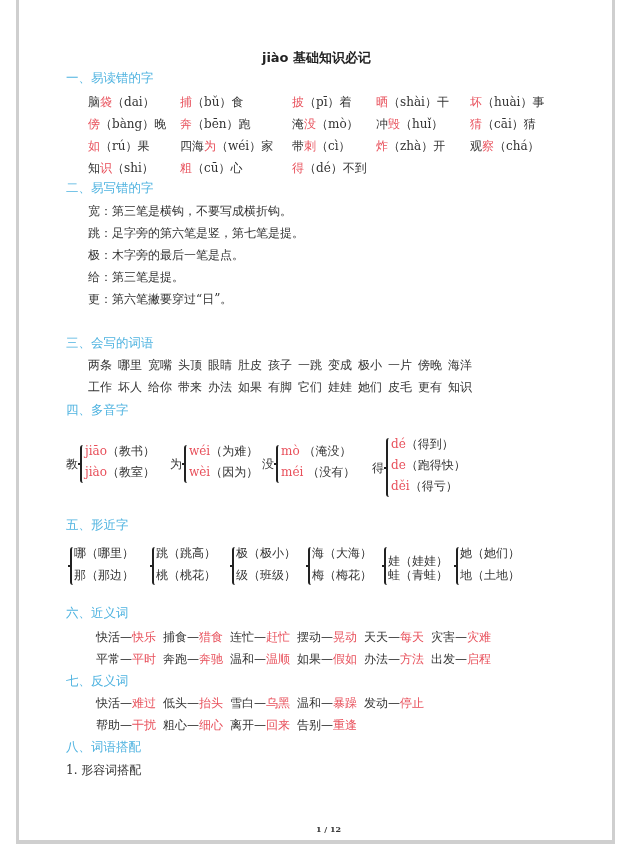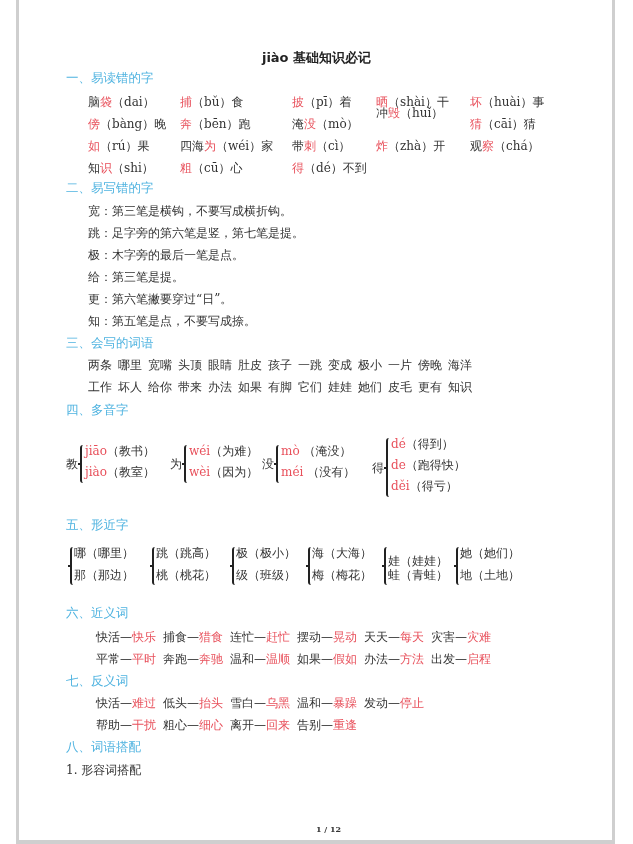--- a/index.html
+++ b/index.html
@@ -60,39 +60,38 @@
   <div class="h" style="top:70px">一、易读错的字</div>
   <div id="s1">
       <div class="cell row" style="left:88px; top:94px;"><span>脑</span><span class="red">袋</span><span>（dai）</span></div>
       <div class="cell row" style="left:180px; top:94px;"><span class="red">捕</span><span>（bǔ）</span><span>食</span></div>
       <div class="cell row" style="left:292px; top:94px;"><span class="red">披</span><span>（pī）</span><span>着</span></div>
       <div class="cell row" style="left:376px; top:94px;"><span class="red">晒</span><span>（shài）</span><span>干</span></div>
       <div class="cell row" style="left:470px; top:94px;"><span class="red">坏</span><span>（huài）</span><span>事</span></div>
       <div class="cell row" style="left:88px; top:116px;"><span class="red">傍</span><span>（bàng）</span><span>晚</span></div>
       <div class="cell row" style="left:180px; top:116px;"><span class="red">奔</span><span>（bēn）</span><span>跑</span></div>
       <div class="cell row" style="left:292px; top:116px;"><span>淹</span><span class="red">没</span><span>（mò）</span></div>
-      <div class="cell row" style="left:376px; top:105px;"><span>冲</span><span class="red">毁</span><span>（huǐ）</span></div>
+      <div class="cell row" style="left:376px; top:116px;"><span>冲</span><span class="red">毁</span><span>（huǐ）</span></div>
       <div class="cell row" style="left:470px; top:116px;"><span class="red">猜</span><span>（cāi）</span><span>猜</span></div>
       <div class="cell row" style="left:88px; top:138px;"><span class="red">如</span><span>（rú）</span><span>果</span></div>
       <div class="cell row" style="left:180px; top:138px;"><span>四海</span><span class="red">为</span><span>（wéi）</span><span>家</span></div>
       <div class="cell row" style="left:292px; top:138px;"><span>带</span><span class="red">刺</span><span>（cì）</span></div>
       <div class="cell row" style="left:376px; top:138px;"><span class="red">炸</span><span>（zhà）</span><span>开</span></div>
       <div class="cell row" style="left:470px; top:138px;"><span>观</span><span class="red">察</span><span>（chá）</span></div>
       <div class="cell row" style="left:88px; top:160px;"><span>知</span><span class="red">识</span><span>（shi）</span></div>
       <div class="cell row" style="left:180px; top:160px;"><span class="red">粗</span><span>（cū）</span><span>心</span></div>
       <div class="cell row" style="left:292px; top:160px;"><span class="red">得</span><span>（dé）</span><span>不到</span></div>
     </div>
 
   <div class="h" style="top:180px">二、易写错的字</div>
   <div class="line" style="top:203px">宽：第三笔是横钩，不要写成横折钩。</div>
   <div class="line" style="top:247px">极：木字旁的最后一笔是点。</div>
   <div class="line" style="top:225px">跳：足字旁的第六笔是竖，第七笔是提。</div>
   <div class="line" style="top:269px">给：第三笔是提。</div>
   <div class="line" style="top:291px">更：第六笔撇要穿过“日”。</div>
-  <div class="line" style="top:313px">知：第五笔是点，不要写成捺。</div>
 
   <div class="h" style="top:335px">三、会写的词语</div>
   <div class="line words" id="s3r1" style="top:357px"><span>两条</span><span>哪里</span><span>宽嘴</span><span>头顶</span><span>眼睛</span><span>肚皮</span><span>孩子</span><span>一跳</span><span>变成</span><span>极小</span><span>一片</span><span>傍晚</span><span>海洋</span></div>
   <div class="line words" id="s3r2" style="top:379px"><span>工作</span><span>坏人</span><span>给你</span><span>带来</span><span>办法</span><span>如果</span><span>有脚</span><span>它们</span><span>娃娃</span><span>她们</span><span>皮毛</span><span>更有</span><span>知识</span></div>
 
   <div class="h" style="top:402px">四、多音字</div>
   <div id="s4">
       <div class="poly-group" style="left:66px; top:443px;">
         <span class="poly-char" style="left:0; top:13px;">教</span>
         <div class="brace" style="left:14px; top:2px; height:38px;"></div>

